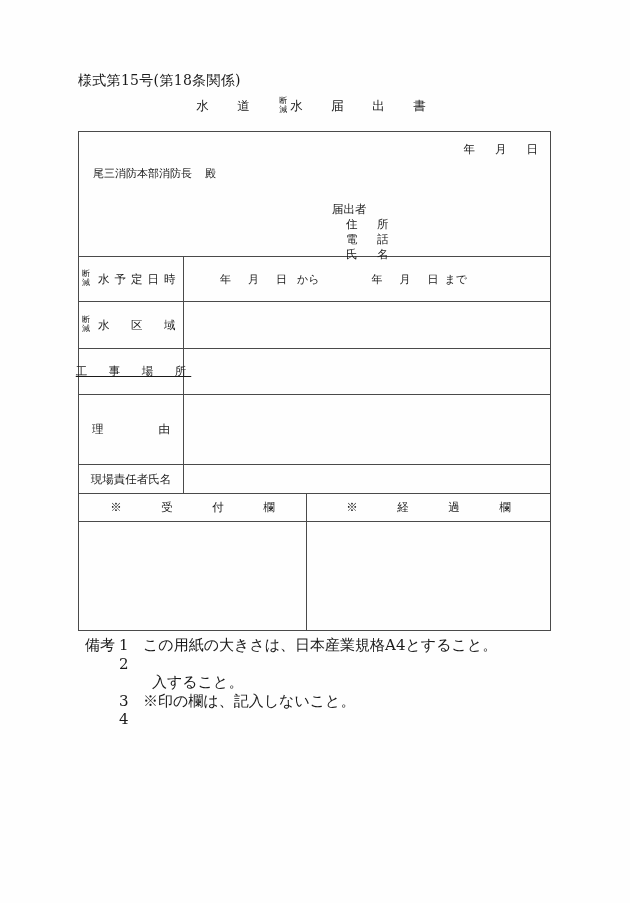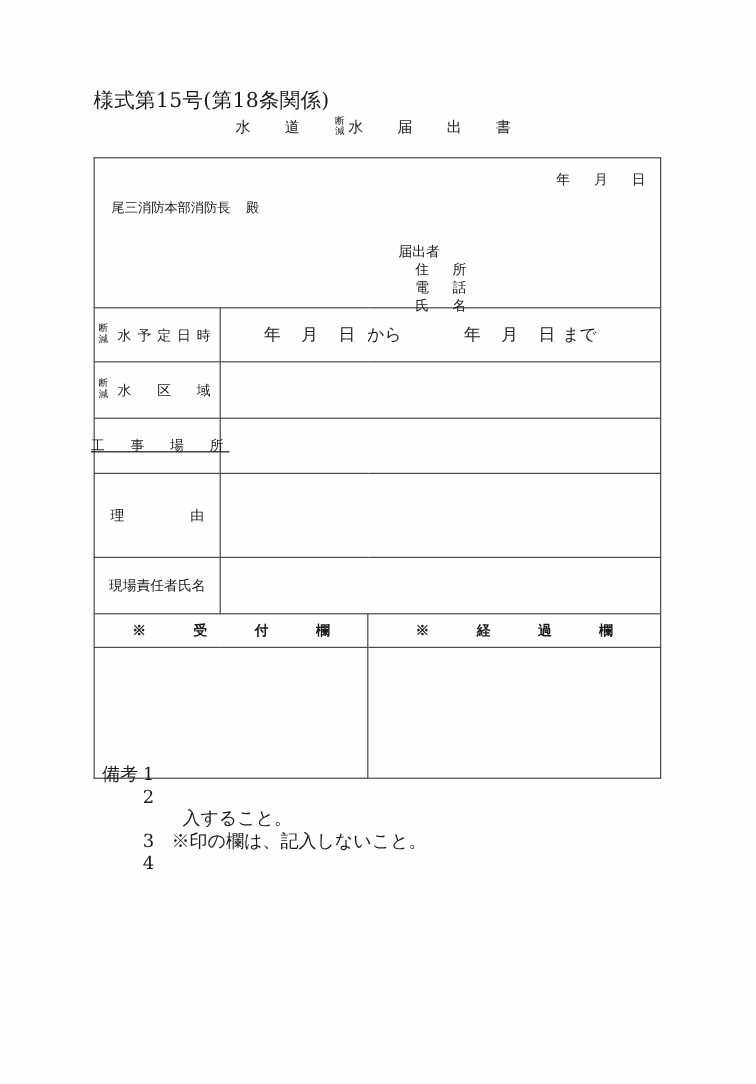--- a/index.html
+++ b/index.html
@@ -20,21 +20,21 @@
     position: absolute;
     inset: 0;
     background: #fefefe;
   }
 
   
   .form-no {
     position: absolute;
     left: 78px;
     top: 72px;
-    font-size: 17px;
+    font-size: 14px;
     letter-spacing: 0.3px;
     white-space: nowrap;
   }
 
   
   .doc-title {
     position: absolute;
     left: 0;
     right: 0;
     top: 98px;
@@ -135,46 +135,45 @@
   .lbl .just {
     display: flex;
     width: 78px;
     justify-content: space-between;
   }
 
   .row-datetime { height: 45px; }
   .row-area     { height: 47px; }
   .row-place    { height: 46px; text-decoration: underline; }
   .row-reason   { height: 70px; }
-  .row-chief    { height: 47px; }
+  .row-chief    { height: 29px; }
 
   .val {
     padding-left: 0;
   }
   .period {
     padding-left: 36px;
-    font-size: 14px;
+    font-size: 11px;
     white-space: nowrap;
   }
   .period .g1 { letter-spacing: 17px; }
   .period .kara { margin: 0 6px 0 10px; }
   .period .gap { display: inline-block; width: 46px; }
   .period .made { margin-left: 6px; }
 
   
   .note-head {
     height: 27px;
     text-align: center;
     font-size: 11.5px;
   }
   .note-head .t {
     letter-spacing: 14px;
     padding-left: 14px;
     display: inline-block;
-    font-weight: bold;
   }
   .note-body { height: 108px; }
 
   
   .remarks {
     position: absolute;
     left: 85px;
     top: 636px;
     font-size: 15px;
     line-height: 18.5px;
@@ -300,20 +299,21 @@
       <td class="note-body" colspan="2"></td>
       <td class="note-body"></td>
     </tr>
   </tbody>
     </table>
 
   <div class="remarks">
     <div class="line">
       <span class="tag">備考</span>
       <span class="num">1</span>
+      <span class="txt">この用紙の大きさは、日本産業規格A4とすること。</span>
     </div>
     <div class="line">
       <span class="tag"></span>
       <span class="num">2</span>
     </div>
     <div class="cont">入すること。</div>
     <div class="line">
       <span class="tag"></span>
       <span class="num">3</span>
       <span class="txt">※印の欄は、記入しないこと。</span>

